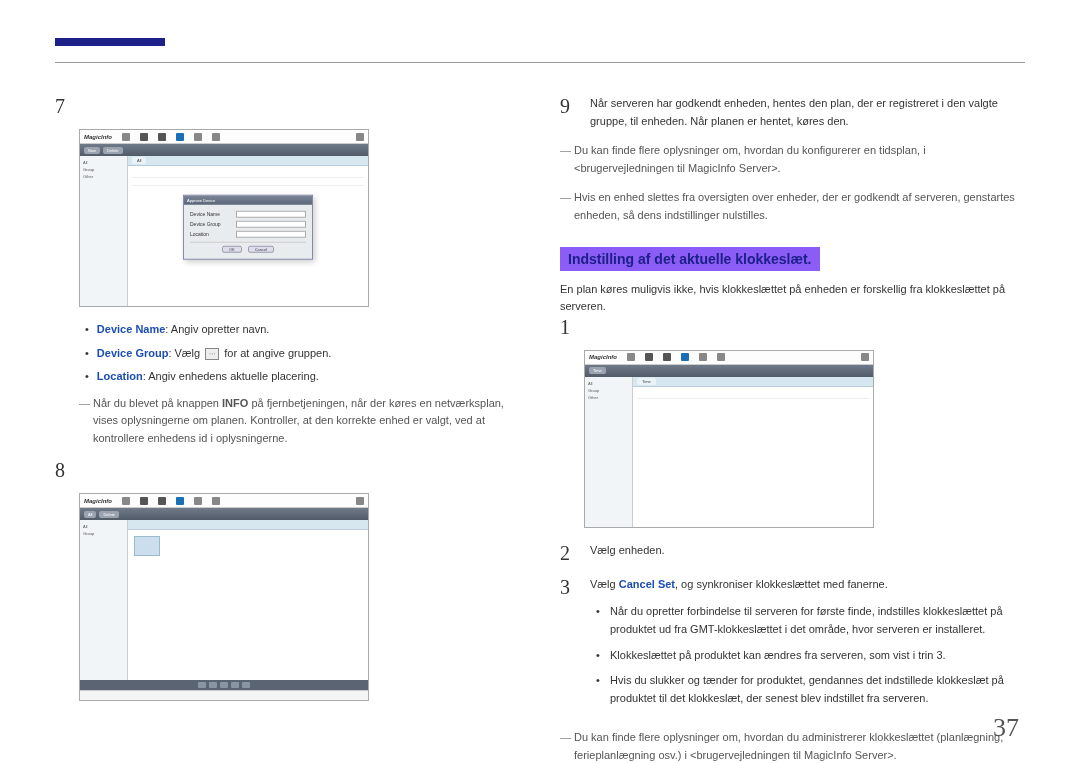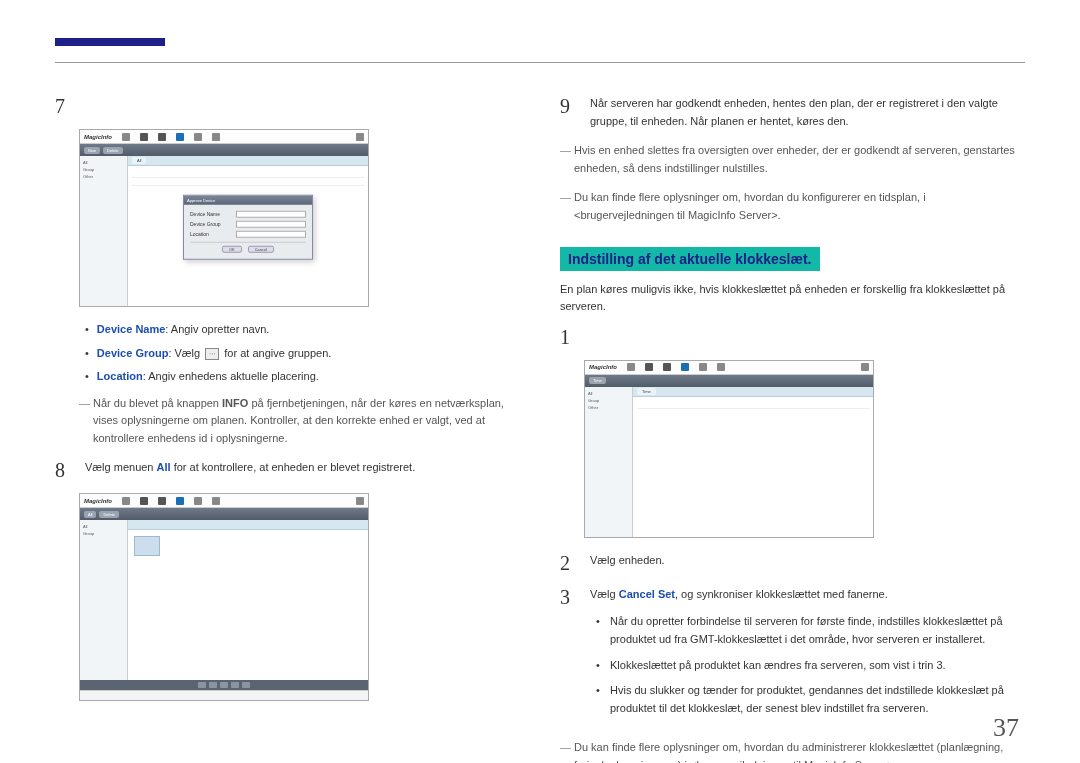--- a/index.html
+++ b/index.html
@@ -136,29 +136,29 @@
     position: relative;
     padding-left: 14px;
   }
   .dash-note::before {
     content: "―";
     position: absolute;
     left: 0;
     color: #888;
   }
   .section-heading {
-    background: #14b8a6;
+    background: #8b5cf6;
     color: #1d2088;
     font-weight: bold;
     font-size: 14px;
     padding: 4px 8px;
     display: inline-block;
     margin: 10px 0 10px 0;
   }
-  .para { line-height: 1.6; margin-bottom: 10px; }
+  .para { line-height: 1.6; }
   .page-num {
     position: absolute;
     bottom: 20px;
     right: 61px;
     font-family: Georgia, serif;
     font-size: 26px;
     color: #555;
   }
   .sub-bullets { margin: 10px 0 10px 6px; }
   .sub-bullets li { list-style:none; margin-bottom:8px; line-height:1.6; padding-left:14px; position:relative; }
@@ -244,23 +244,20 @@
       <li><span class="blue-bold">Device Group</span><span>: Vælg </span><span class="inline-icon">⋯</span><span> for at angive gruppen.</span></li>
       <li><span class="blue-bold">Location</span><span>: Angiv enhedens aktuelle placering.</span></li>
     </ul>
 
     <div class="dash-note">
       <span>Når du blevet på knappen </span><b>INFO</b><span> på fjernbetjeningen, når der køres en netværksplan, vises oplysningerne om planen. Kontroller, at den korrekte enhed er valgt, ved at kontrollere enhedens id i oplysningerne.</span>
     </div>
 
     <div class="step">
       <div class="step-num">8</div>
-      <div>
-        <span>Vælg menuen </span><span class="blue-bold">All</span><span> for at kontrollere, at enheden er blevet registreret.</span>
-      </div>
     </div>
 
     <div class="screenshot" style="width:290px;">
       <div class="ss-head">
         <span class="ss-brand">MagicInfo</span>
         <div class="ss-icons">
           <div class="ss-icon"></div>
           <div class="ss-icon b"></div>
           <div class="ss-icon b"></div>
           <div class="ss-icon sel"></div>
@@ -299,22 +296,22 @@
 
   </div>
 
   <div class="col">
 
     <div class="step">
       <div class="step-num">9</div>
       <div>Når serveren har godkendt enheden, hentes den plan, der er registreret i den valgte gruppe, til enheden. Når planen er hentet, køres den.</div>
     </div>
 
+    <div class="dash-note" style="margin-left:0;">Du kan finde flere oplysninger om, hvordan du konfigurerer en tidsplan, i &lt;brugervejledningen til MagicInfo Server&gt;.</div>
     <div class="dash-note" style="margin-left:0;">Hvis en enhed slettes fra oversigten over enheder, der er godkendt af serveren, genstartes enheden, så dens indstillinger nulstilles.</div>
-    <div class="dash-note" style="margin-left:0;">Du kan finde flere oplysninger om, hvordan du konfigurerer en tidsplan, i &lt;brugervejledningen til MagicInfo Server&gt;.</div>
 
     <div class="section-heading">Indstilling af det aktuelle klokkeslæt.</div>
 
     <div class="para">En plan køres muligvis ikke, hvis klokkeslættet på enheden er forskellig fra klokkeslættet på serveren.</div>
 
     <div class="step">
       <div class="step-num">1</div>
     </div>
 
     

